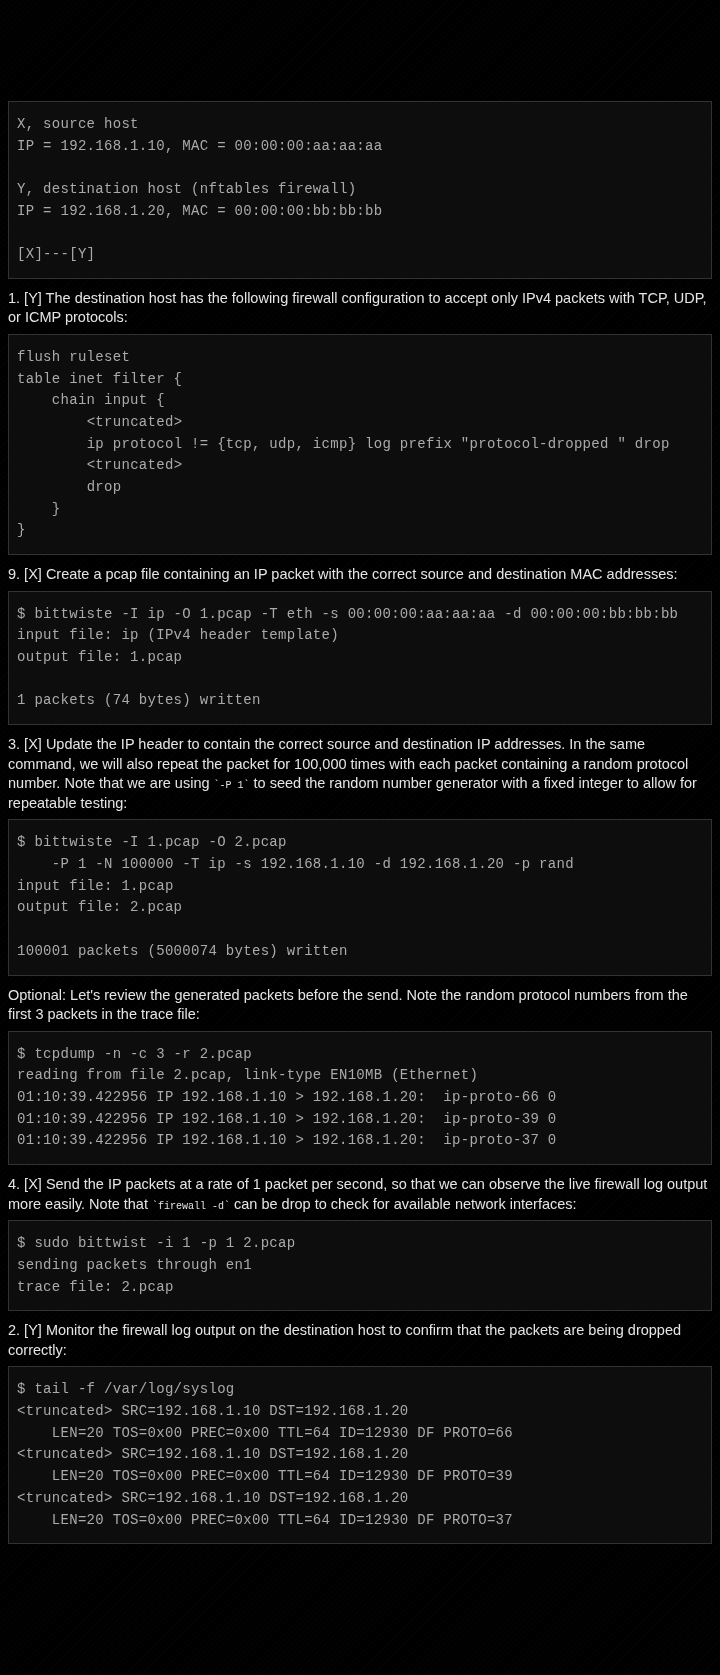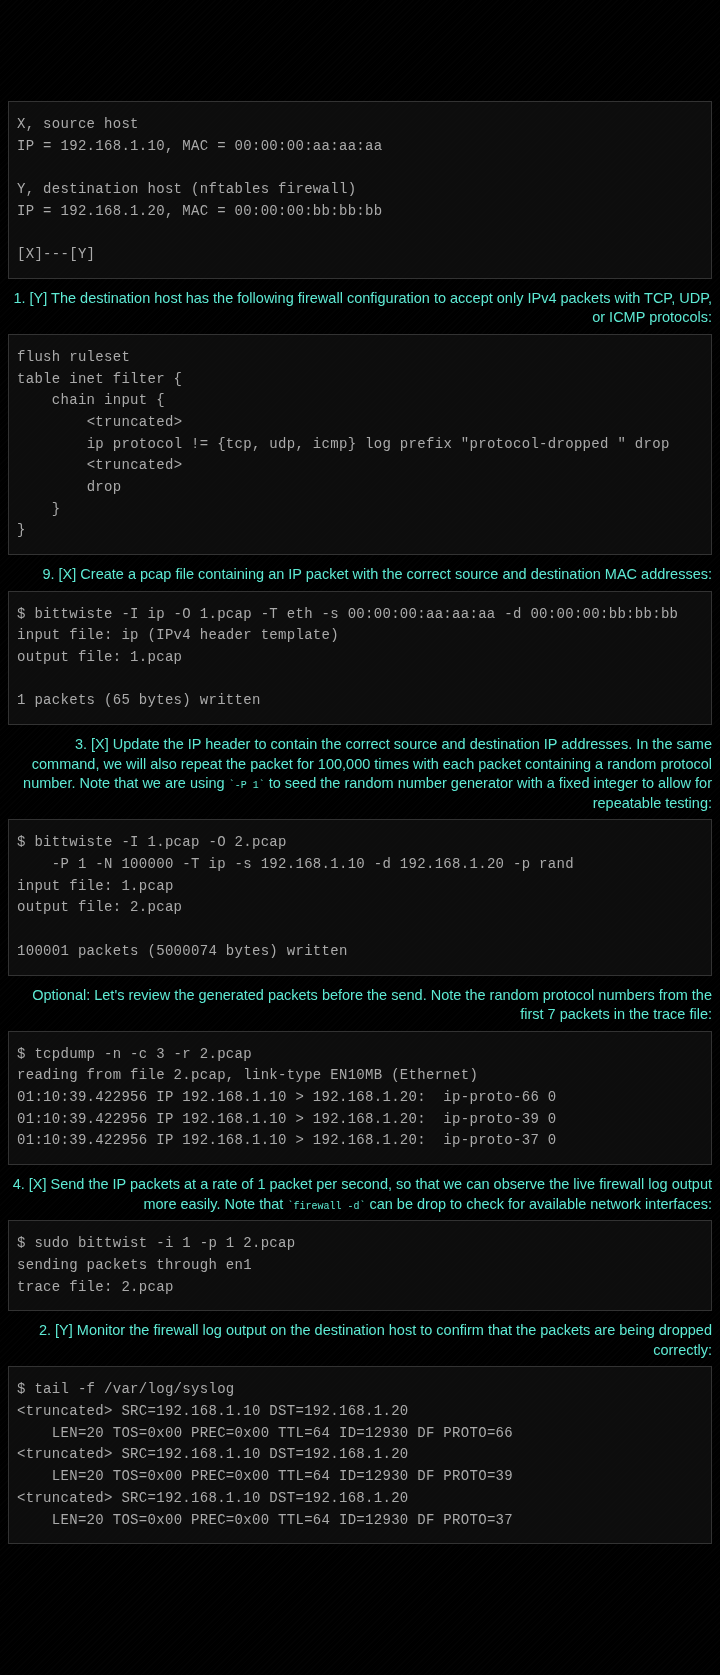--- a/index.html
+++ b/index.html
@@ -25,24 +25,23 @@
     padding: 12px 8px;
     font-family: "Courier New", Courier, monospace;
     font-size: 14px;
     line-height: 1.55;
     color: #aaaaaa;
     letter-spacing: 0.3px;
     white-space: pre-wrap;
     margin: 6px 0 10px 0;
   }
   .prose {
-    color: #5eead4;
+    color: #e5e5e5;
     margin: 0 0 6px 0;
     line-height: 1.35;
-    text-align: right;
   }
   .tick {
     font-family: "Courier New", Courier, monospace;
     font-size: 10px;
   }
 </style>
 </head>
 <body>
 
 <pre>X, source host
@@ -64,32 +63,32 @@
         drop
     }
 }</pre>
 
 <p class="prose">9. [X] Create a pcap file containing an IP packet with the correct source and destination MAC addresses:</p>
 
 <pre>$ bittwiste -I ip -O 1.pcap -T eth -s 00:00:00:aa:aa:aa -d 00:00:00:bb:bb:bb
 input file: ip (IPv4 header template)
 output file: 1.pcap
 
-1 packets (65 bytes) written</pre>
+1 packets (74 bytes) written</pre>
 
 <p class="prose"><span>3. [X] Update the IP header to contain the correct source and destination IP addresses. In the same command, we will also repeat the packet for 100,000 times with each packet containing a random protocol number. Note that we are using </span><span class="tick">`-P 1`</span><span> to seed the random number generator with a fixed integer to allow for repeatable testing:</span></p>
 
 <pre>$ bittwiste -I 1.pcap -O 2.pcap
     -P 1 -N 100000 -T ip -s 192.168.1.10 -d 192.168.1.20 -p rand
 input file: 1.pcap
 output file: 2.pcap
 
 100001 packets (5000074 bytes) written</pre>
 
-<p class="prose">Optional: Let's review the generated packets before the send. Note the random protocol numbers from the first 7 packets in the trace file:</p>
+<p class="prose">Optional: Let's review the generated packets before the send. Note the random protocol numbers from the first 3 packets in the trace file:</p>
 
 <pre>$ tcpdump -n -c 3 -r 2.pcap
 reading from file 2.pcap, link-type EN10MB (Ethernet)
 01:10:39.422956 IP 192.168.1.10 &gt; 192.168.1.20:  ip-proto-66 0
 01:10:39.422956 IP 192.168.1.10 &gt; 192.168.1.20:  ip-proto-39 0
 01:10:39.422956 IP 192.168.1.10 &gt; 192.168.1.20:  ip-proto-37 0</pre>
 
 <p class="prose"><span>4. [X] Send the IP packets at a rate of 1 packet per second, so that we can observe the live firewall log output more easily. Note that </span><span class="tick">`firewall -d`</span><span> can be drop to check for available network interfaces:</span></p>
 
 <pre>$ sudo bittwist -i 1 -p 1 2.pcap

